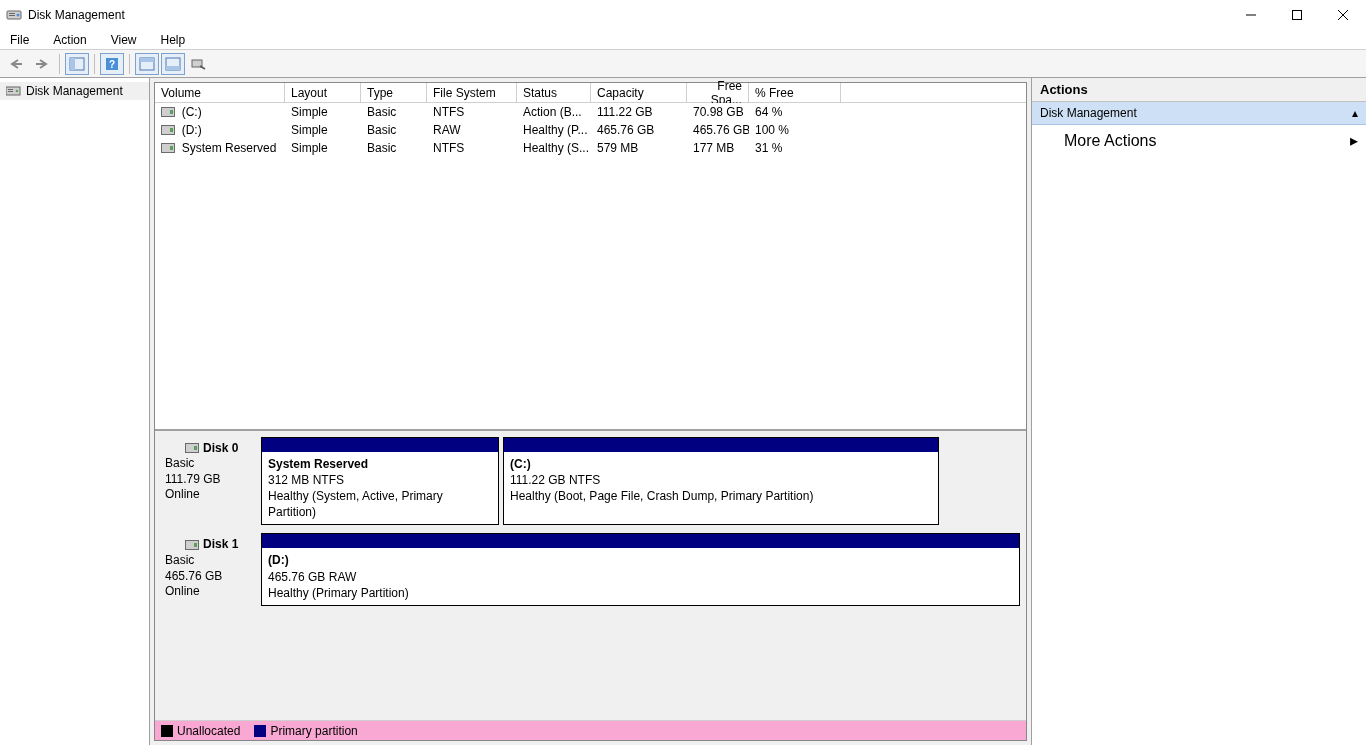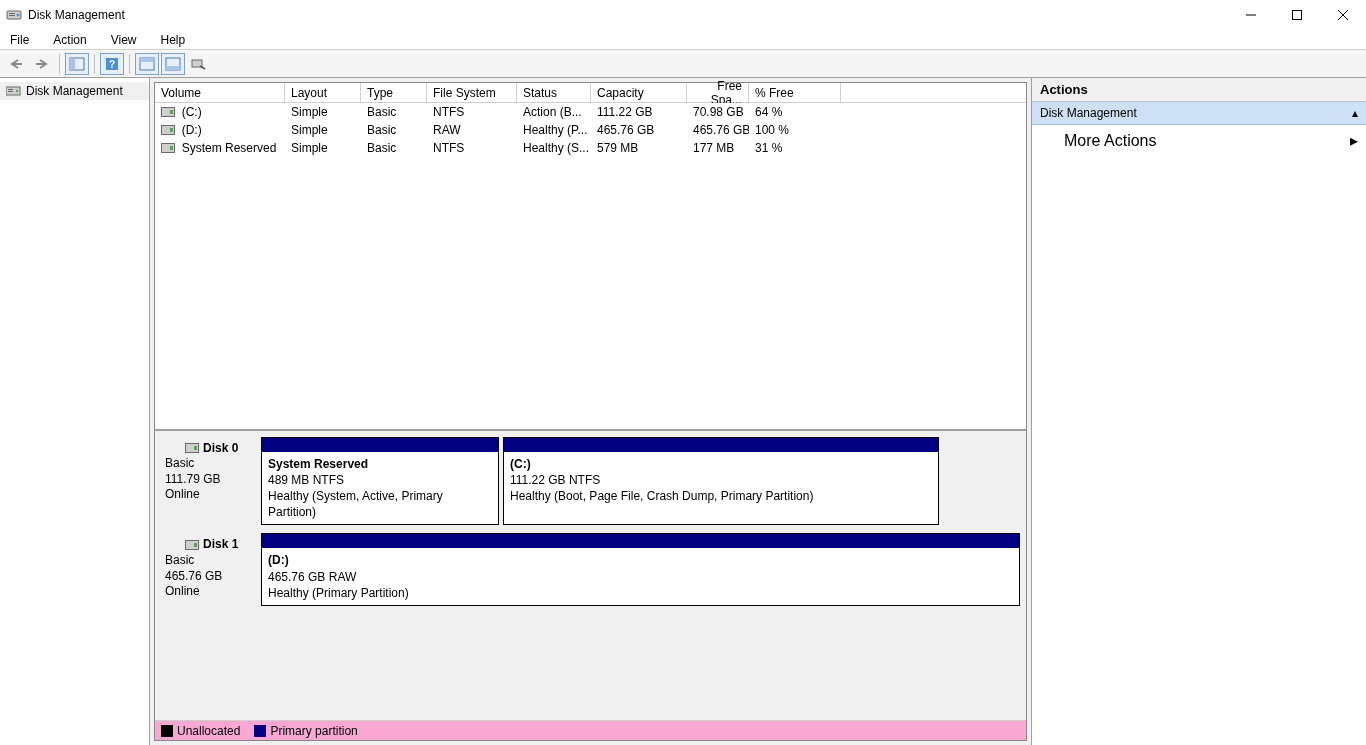--- a/index.html
+++ b/index.html
@@ -235,21 +235,21 @@
               </div>
             <div>Basic</div>
             <div>111.79 GB</div>
             <div>Online</div>
           </div>
           <div class="disk-parts">
             <div class="part" style="width:238px">
               <div class="part-bar"></div>
               <div class="part-body">
                 <div class="pname">System Reserved</div>
-                <div>489 MB NTFS</div>
+                <div>312 MB NTFS</div>
                 <div>Healthy (System, Active, Primary Partition)</div>
               </div>
             </div>
             <div class="part" style="flex:1; max-width:436px">
               <div class="part-bar"></div>
               <div class="part-body">
                 <div class="pname">(C:)</div>
                 <div>111.22 GB NTFS</div>
                 <div>Healthy (Boot, Page File, Crash Dump, Primary Partition)</div>
               </div>

